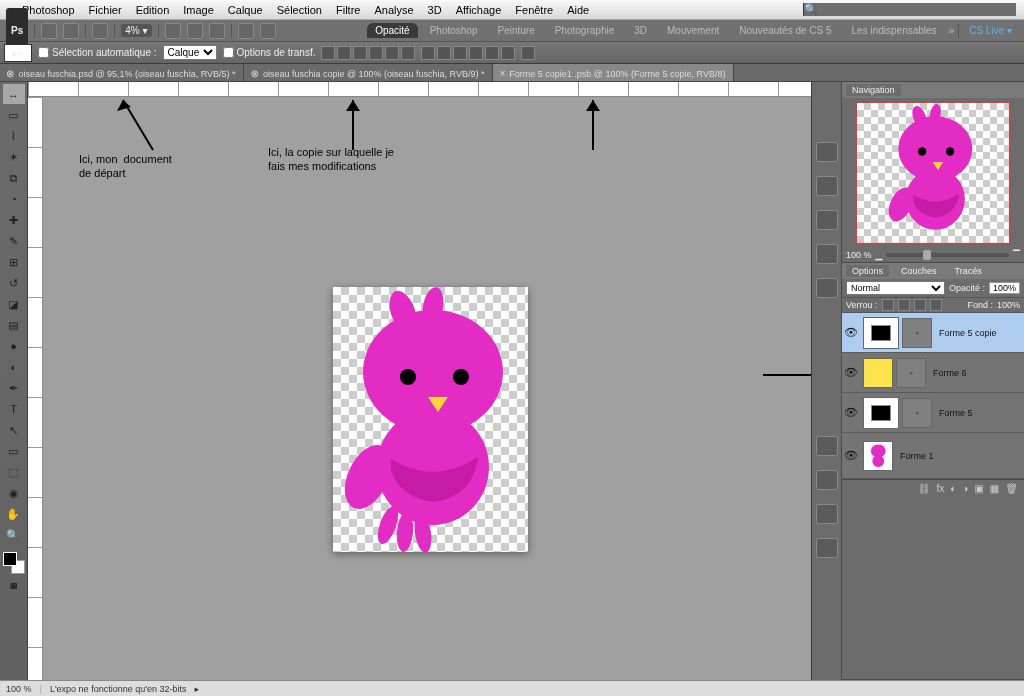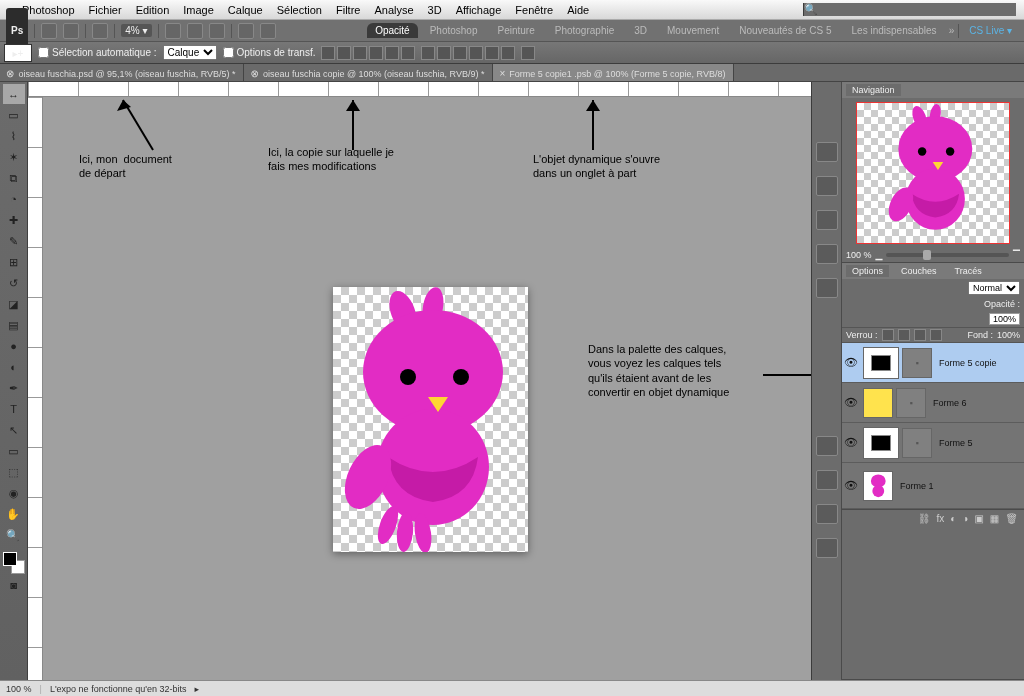--- a/index.html
+++ b/index.html
@@ -85,21 +85,21 @@
     linear-gradient(45deg,transparent 75%,#ccc 75%),
     linear-gradient(-45deg,transparent 75%,#ccc 75%);
   background-size: 14px 14px;
   background-position: 0 0, 0 7px, 7px -7px, -7px 0;
   position: relative;
 }
 .nav-footer { display: flex; align-items: center; gap: 4px; padding: 2px 4px; font-size: 9px; color: #eee; }
 .nav-footer .slider { flex: 1; height: 4px; background: #555; border-radius: 2px; position: relative; }
 .nav-footer .slider::after { content: ''; position: absolute; left: 30%; top: -3px; width: 8px; height: 10px; background: #aaa; border-radius: 2px; }
 
-.layers-opts { display: flex; align-items: flex-end; gap: 4px; padding: 2px 4px; font-size: 9px; color: #eee; flex-direction: column; }
+.layers-opts { display: flex; align-items: center; gap: 4px; padding: 2px 4px; font-size: 9px; color: #eee; }
 .layers-opts select { font-size: 9px; flex: 1; }
 .layers-opts .fld { background: #fff; color: #000; padding: 0 3px; border: 1px solid #999; }
 .layers-lock { display: flex; align-items: center; gap: 4px; padding: 1px 4px; font-size: 9px; color: #eee; border-top: 1px solid #555; border-bottom: 1px solid #555; }
 .layers-lock .lk { width: 12px; height: 12px; background: #5a5a5a; border: 1px solid #888; }
 
 .layer-list { background: #747474; max-height: 260px; overflow: auto; }
 .layer-row { display: flex; align-items: center; height: 40px; border-bottom: 1px solid #5c5c5c; font-size: 9px; color: #111; padding-right: 4px; }
 .layer-row.selected { background: #aeccf0; }
 .layer-row .eye { width: 18px; text-align: center; font-size: 11px; cursor: pointer; }
 .layer-row .thumb { width: 30px; height: 30px; margin: 0 3px; background: #fff; border: 1px solid #666; display: flex; align-items: center; justify-content: center; }
@@ -275,26 +275,20 @@
           <circle cx="128" cy="90" r="8" fill="#000"></circle>
 
           <path d="M95 110 L115 110 L105 125 Z" fill="#ffd633"></path>
         </svg>
       </div>
 
       <div class="anno" style="left:36px; top:55px; white-space:pre">Ici, mon  document
 de départ</div>
       <div class="anno" style="left:225px; top:48px; white-space:pre">Ici, la copie sur laquelle je
 fais mes modifications</div>
-      <div class="anno" style="left:490px; top:55px; white-space:pre">L'objet dynamique s'ouvre
-dans un onglet à part</div>
-      <div class="anno" style="left:545px; top:245px; white-space:pre">Dans la palette des calques,
-vous voyez les calques tels
-qu'ils étaient avant de les
-convertir en objet dynamique</div>
 
       <svg class="arrow" style="left:70px; top:-2px" width="60" height="60">
           <line x1="40" y1="55" x2="10" y2="5" stroke="#000" stroke-width="2"></line>
           <polygon points="10,5 4,16 18,12" fill="#000"></polygon>
         </svg>
       <svg class="arrow" style="left:290px; top:-2px" width="40" height="60">
           <line x1="20" y1="55" x2="20" y2="5" stroke="#000" stroke-width="2"></line>
           <polygon points="20,5 13,16 27,16" fill="#000"></polygon>
         </svg>
       <svg class="arrow" style="left:530px; top:-2px" width="40" height="60">

